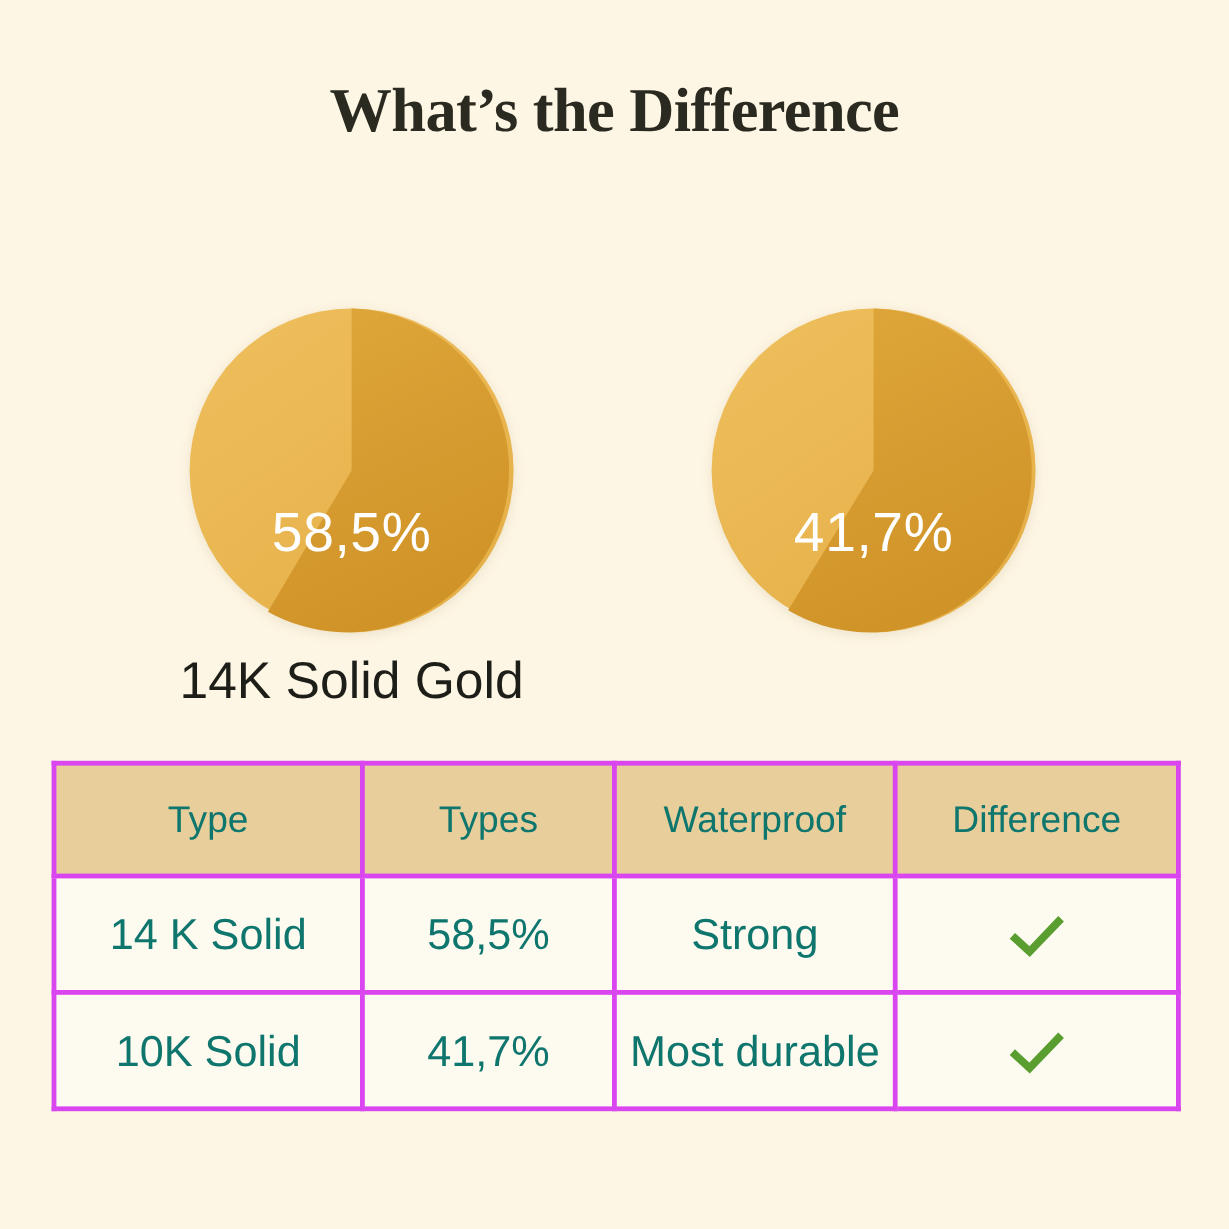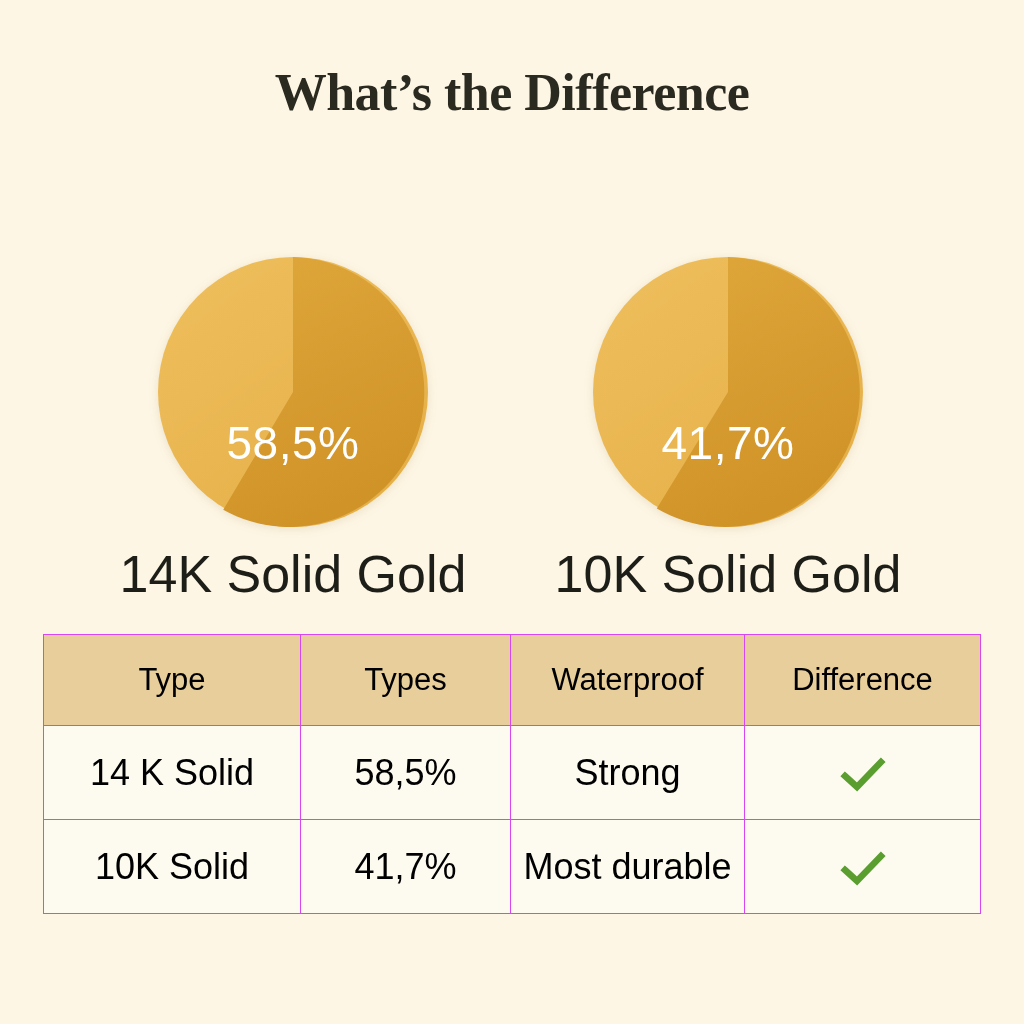--- a/index.html
+++ b/index.html
@@ -74,21 +74,21 @@
     top: 544px;
     left: 0;
     width: 1024px;
     height: 64px;
   }
   .pie-caption {
     position: absolute;
     top: 0;
     width: 430px;
     text-align: center;
-    font-size: 52px;
+    font-size: 43px;
     font-weight: 400;
     color: #1E1E18;
     white-space: nowrap;
   }
   #pie-caption-0 { left: 78px; }
   #pie-caption-1 { left: 513px; }
 
   
   #comparison-table {
     position: absolute;
@@ -98,24 +98,24 @@
     border-collapse: collapse;
     table-layout: fixed;
   }
   #comparison-table col.c-type  { width: 257px; }
   #comparison-table col.c-pur   { width: 210px; }
   #comparison-table col.c-dur   { width: 234px; }
   #comparison-table col.c-wat   { width: 236px; }
 
   #comparison-table th,
   #comparison-table td {
-    border: 1px solid #d946ef;
+    border: 4px solid #d946ef;
     text-align: center;
     padding: 0;
-    color: #000000;
+    color: #0f766e;
   }
   #comparison-table thead th {
     background: #E8CE9A;
     height: 90px;
     font-size: 31px;
     font-weight: 400;
   }
   #comparison-table tbody td {
     background: #FDFAF0;
     height: 93px;
@@ -173,21 +173,20 @@
       <circle cx="136" cy="136" r="135" fill="url(#gradLight1)"></circle>
       <path d="M136,136 L136,1 A135,135 0 1,1 64.8,252.6 Z" fill="url(#gradDark1)"></path>
     </svg>
     <div class="pie-value-label">41,7%</div>
   </div>
 
 </div>
 
 <div id="captions-row">
   <div class="pie-caption" id="pie-caption-0">14K Solid Gold</div>
-  <div class="pie-caption" id="pie-caption-1">10K Solid Gold</div>
 </div>
 
 <table id="comparison-table">
   <colgroup>
     <col class="c-type">
       <col class="c-pur">
       <col class="c-dur">
       <col class="c-wat">
   </colgroup>
   <thead>

